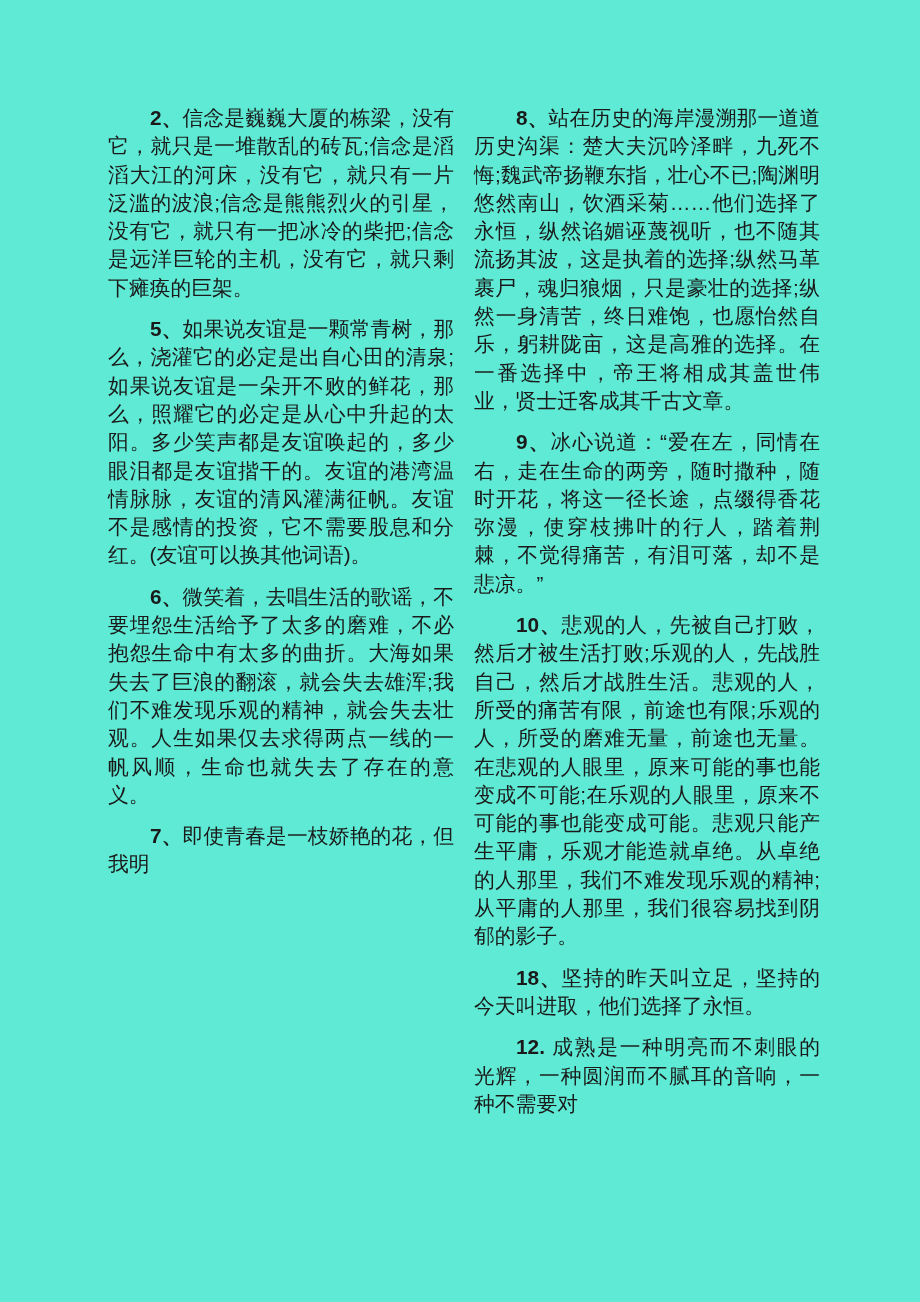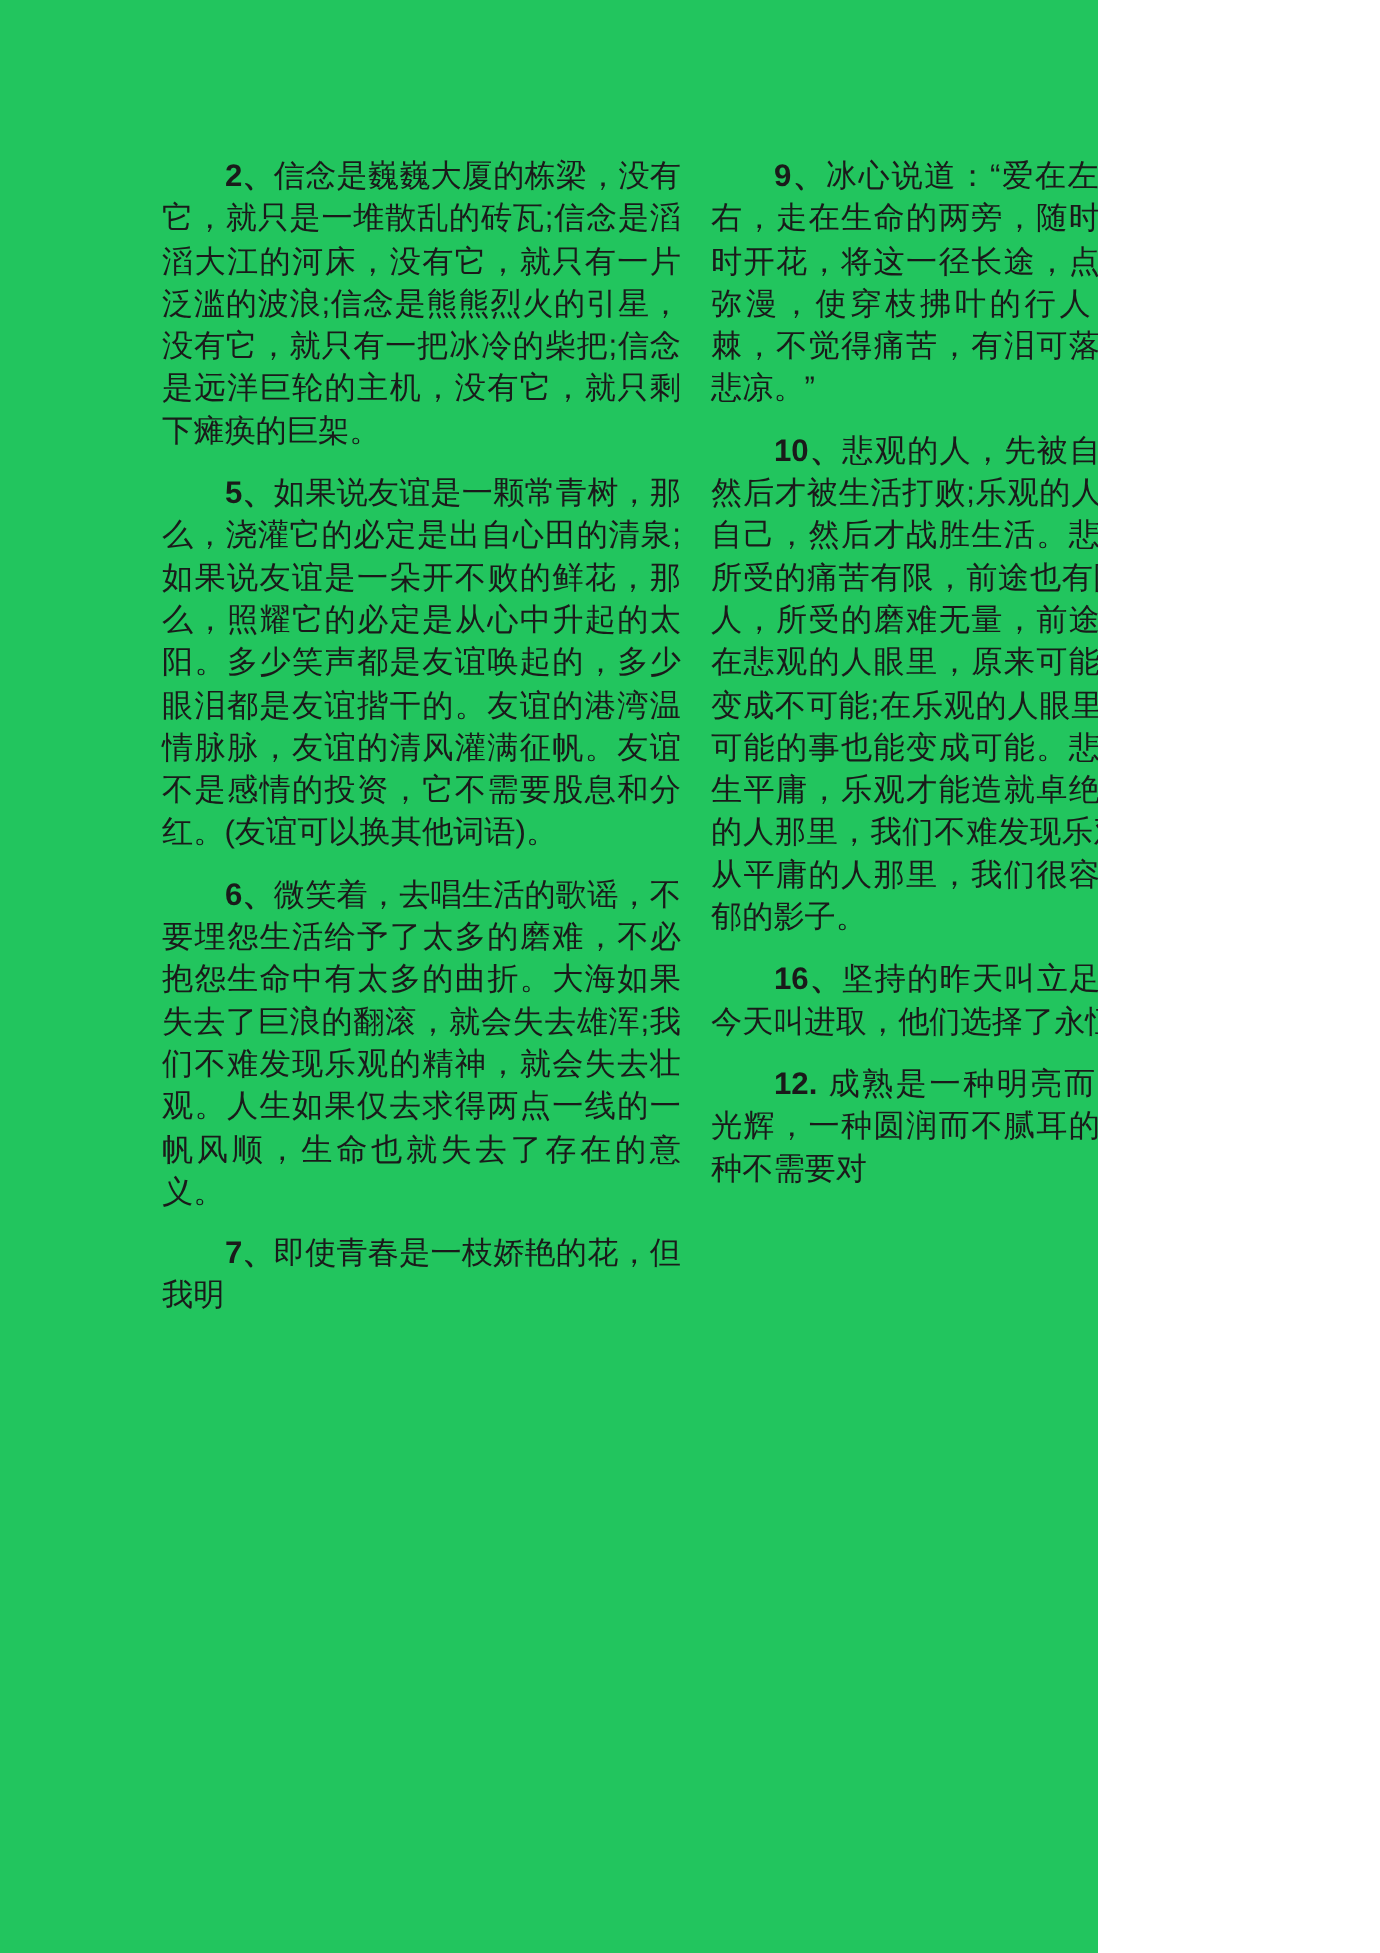--- a/index.html
+++ b/index.html
@@ -4,23 +4,23 @@
 <style>
   * { margin: 0; padding: 0; box-sizing: border-box; }
   html, body {
     width: 920px;
     height: 1302px;
     background: #ffffff;
     font-family: "Liberation Sans", sans-serif;
   }
   .page {
     position: relative;
-    width: 732px;
+    width: 920px;
     height: 1302px;
-    background: #22c55e;
+    background: #5eead4;
     overflow: hidden;
   }
   .column {
     position: absolute;
     top: 104px;
     width: 346px;
     font-size: 20.8px;
     line-height: 28.3px;
     color: #1a1a1a;
     text-align: justify;
@@ -45,19 +45,20 @@
 <div class="page">
 
   <div class="column col-left">
     <p><span class="num">2、</span><span>信念是巍巍大厦的栋梁，没有它，就只是一堆散乱的砖瓦;信念是滔滔大江的河床，没有它，就只有一片泛滥的波浪;信念是熊熊烈火的引星，没有它，就只有一把冰冷的柴把;信念是远洋巨轮的主机，没有它，就只剩下瘫痪的巨架。</span></p>
     <p><span class="num">5、</span><span>如果说友谊是一颗常青树，那么，浇灌它的必定是出自心田的清泉;如果说友谊是一朵开不败的鲜花，那么，照耀它的必定是从心中升起的太阳。多少笑声都是友谊唤起的，多少眼泪都是友谊揩干的。友谊的港湾温情脉脉，友谊的清风灌满征帆。友谊不是感情的投资，它不需要股息和分红。(友谊可以换其他词语)。</span></p>
     <p><span class="num">6、</span><span>微笑着，去唱生活的歌谣，不要埋怨生活给予了太多的磨难，不必抱怨生命中有太多的曲折。大海如果失去了巨浪的翻滚，就会失去雄浑;我们不难发现乐观的精神，就会失去壮观。人生如果仅去求得两点一线的一帆风顺，生命也就失去了存在的意义。</span></p>
     <p><span class="num">7、</span><span>即使青春是一枝娇艳的花，但我明</span></p>
   </div>
 
   <div class="column col-right">
+    <p><span class="num">8、</span><span>站在历史的海岸漫溯那一道道历史沟渠：楚大夫沉吟泽畔，九死不悔;魏武帝扬鞭东指，壮心不已;陶渊明悠然南山，饮酒采菊……他们选择了永恒，纵然谄媚诬蔑视听，也不随其流扬其波，这是执着的选择;纵然马革裹尸，魂归狼烟，只是豪壮的选择;纵然一身清苦，终日难饱，也愿怡然自乐，躬耕陇亩，这是高雅的选择。在一番选择中，帝王将相成其盖世伟业，贤士迁客成其千古文章。</span></p>
     <p><span class="num">9、</span><span>冰心说道：“爱在左，同情在右，走在生命的两旁，随时撒种，随时开花，将这一径长途，点缀得香花弥漫，使穿枝拂叶的行人，踏着荆棘，不觉得痛苦，有泪可落，却不是悲凉。”</span></p>
     <p><span class="num">10、</span><span>悲观的人，先被自己打败，然后才被生活打败;乐观的人，先战胜自己，然后才战胜生活。悲观的人，所受的痛苦有限，前途也有限;乐观的人，所受的磨难无量，前途也无量。在悲观的人眼里，原来可能的事也能变成不可能;在乐观的人眼里，原来不可能的事也能变成可能。悲观只能产生平庸，乐观才能造就卓绝。从卓绝的人那里，我们不难发现乐观的精神;从平庸的人那里，我们很容易找到阴郁的影子。</span></p>
-    <p><span class="num">16、</span><span>坚持的昨天叫立足，坚持的今天叫进取，他们选择了永恒。</span></p>
+    <p><span class="num">18、</span><span>坚持的昨天叫立足，坚持的今天叫进取，他们选择了永恒。</span></p>
     <p><span class="num">12. </span><span>成熟是一种明亮而不刺眼的光辉，一种圆润而不腻耳的音响，一种不需要对</span></p>
   </div>
 
 </div>
 
 </body></html>

